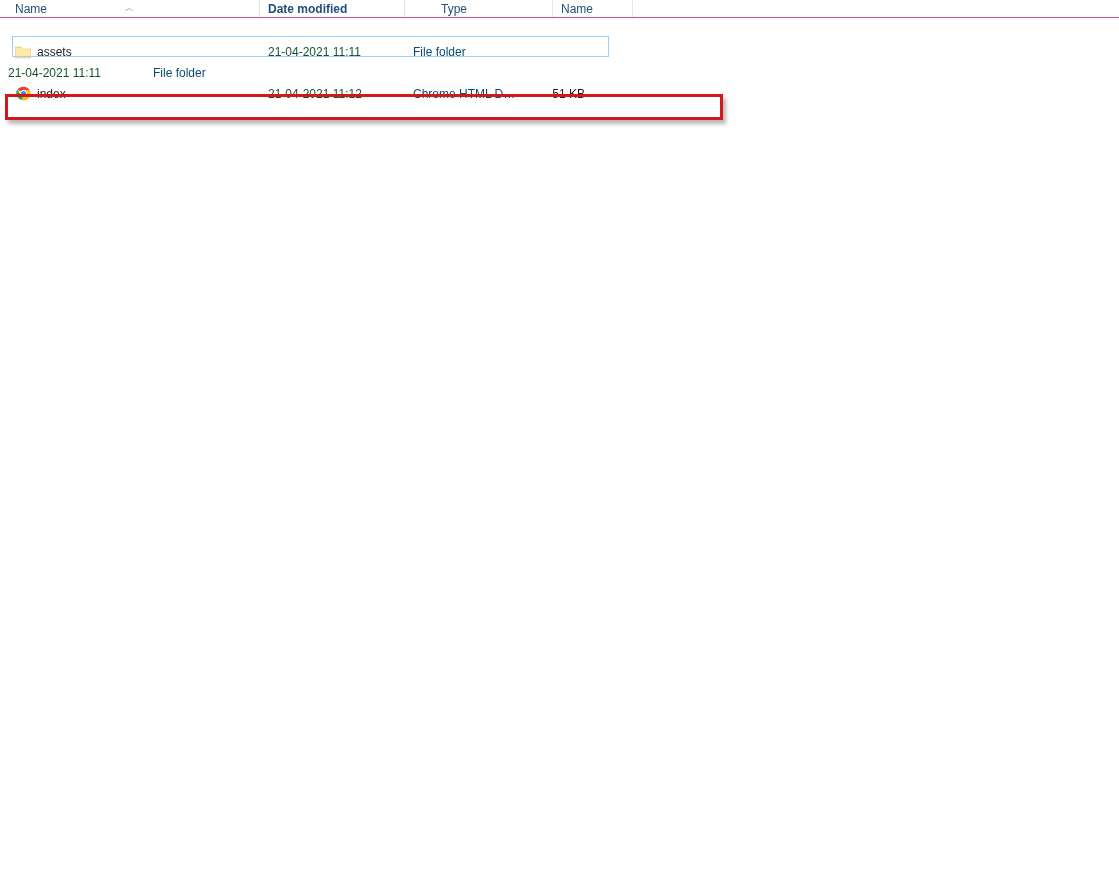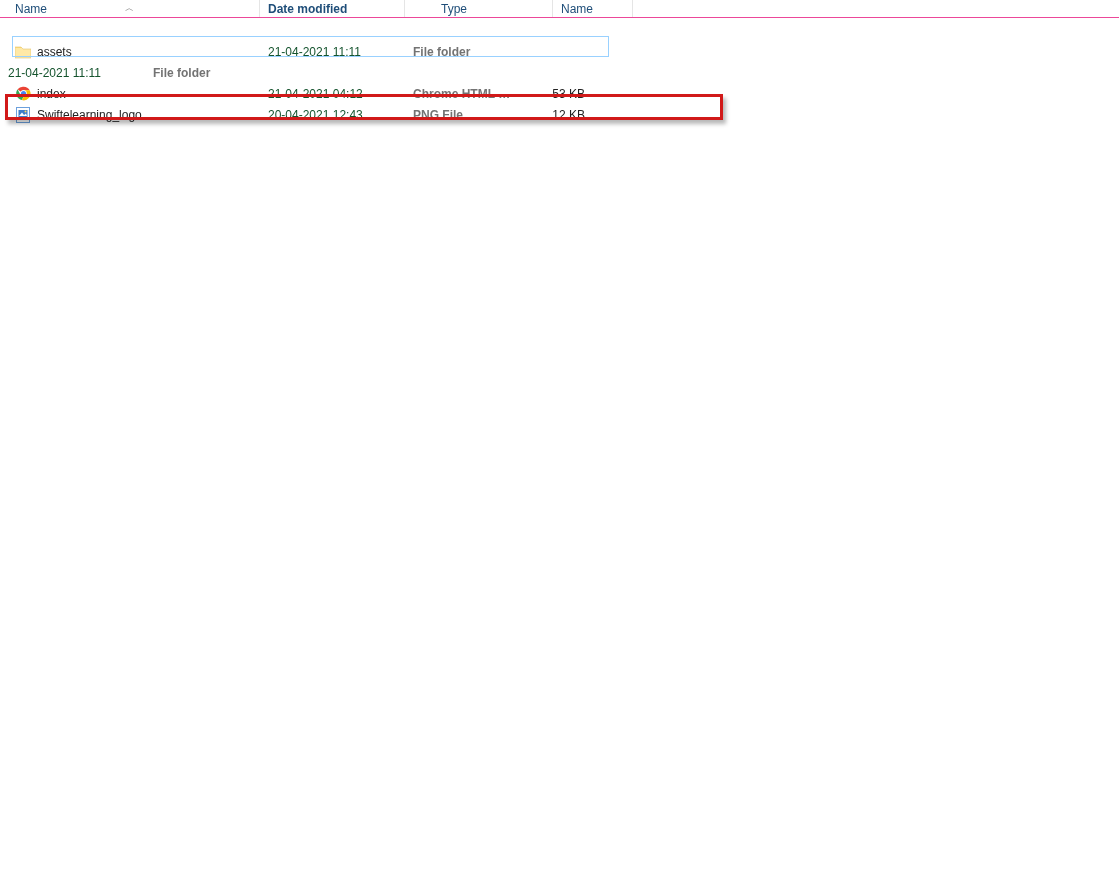--- a/index.html
+++ b/index.html
@@ -55,21 +55,21 @@
     }
     .cell {
       padding: 0 8px;
       overflow: hidden;
       text-overflow: ellipsis;
       white-space: nowrap;
       margin-top: 34px;
     }
     .cell.name-cell { width: 260px; display: flex; align-items: center; padding-left: 15px; gap: 6px; }
     .cell.date-cell { width: 145px; color: #14532d; }
-    .cell.type-cell { width: 120px; color: #737373; font-weight: bold; }
+    .cell.type-cell { width: 120px; color: #0c4a6e; }
     .cell.size-cell { width: 80px; text-align: right; padding-right: 20px; color: #222; }
     .icon-slot {
       width: 16px;
       height: 16px;
       display: flex;
       align-items: center;
       justify-content: center;
       flex-shrink: 0;
     }
     .folder-svg { width:16px; height:14px; }
@@ -144,38 +144,22 @@
           <circle cx="8" cy="8" r="7.3" fill="#fff"></circle>
           <path d="M8 0.7 A7.3 7.3 0 0 1 14.6 4.5 L8 4.5 A3.5 3.5 0 0 0 4.97 6.25 L1.7 3.4 A7.3 7.3 0 0 1 8 0.7 Z" fill="#ea4335"></path>
           <path d="M1.7 3.4 L4.97 9.75 A3.5 3.5 0 0 0 8 11.5 L6.2 15 A7.3 7.3 0 0 1 1.7 3.4 Z" fill="#34a853"></path>
           <path d="M14.6 4.5 A7.3 7.3 0 0 1 6.2 15 L11.03 6.25 A3.5 3.5 0 0 0 8 4.5 Z" fill="#fbbc05"></path>
           <circle cx="8" cy="8" r="3.5" fill="#fff"></circle>
           <circle cx="8" cy="8" r="2.7" fill="#4285f4"></circle>
         </svg>
       </span>
       <span>index</span>
     </div>
-    <div class="cell date-cell">21-04-2021 04:12</div>
+    <div class="cell date-cell">21-04-2021 11:12</div>
     <div class="cell type-cell">Chrome HTML Do…</div>
-    <div class="cell size-cell">53 KB</div>
+    <div class="cell size-cell">51 KB</div>
   </div>
 
-  <div class="file-row">
-    <div class="cell name-cell">
-      <span class="icon-slot">
-        <svg class="png-svg" viewBox="0 0 14 16">
-          <rect x="0.5" y="0.5" width="13" height="15" fill="#fff" stroke="#6ca0dc" stroke-width="1"></rect>
-          <rect x="2.5" y="3" width="9" height="7" fill="#3d7ecb"></rect>
-          <polygon points="3,9 6,5.5 8,8 10,6.5 11,9" fill="#ffffff"></polygon>
-          <circle cx="9.5" cy="4.5" r="1" fill="#ffd966"></circle>
-        </svg>
-      </span>
-      <span>Swiftelearning_logo</span>
-    </div>
-    <div class="cell date-cell">20-04-2021 12:43</div>
-    <div class="cell type-cell">PNG File</div>
-    <div class="cell size-cell">12 KB</div>
-  </div>
 
 </div>
 
 <div class="selected-region"></div>
 <div class="highlight-box"></div>
 
 </body></html>

